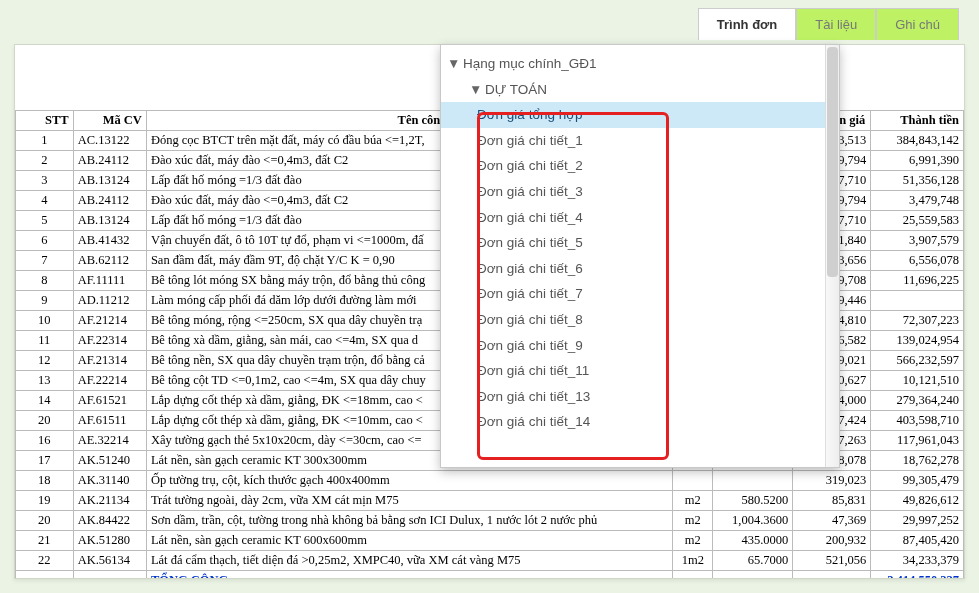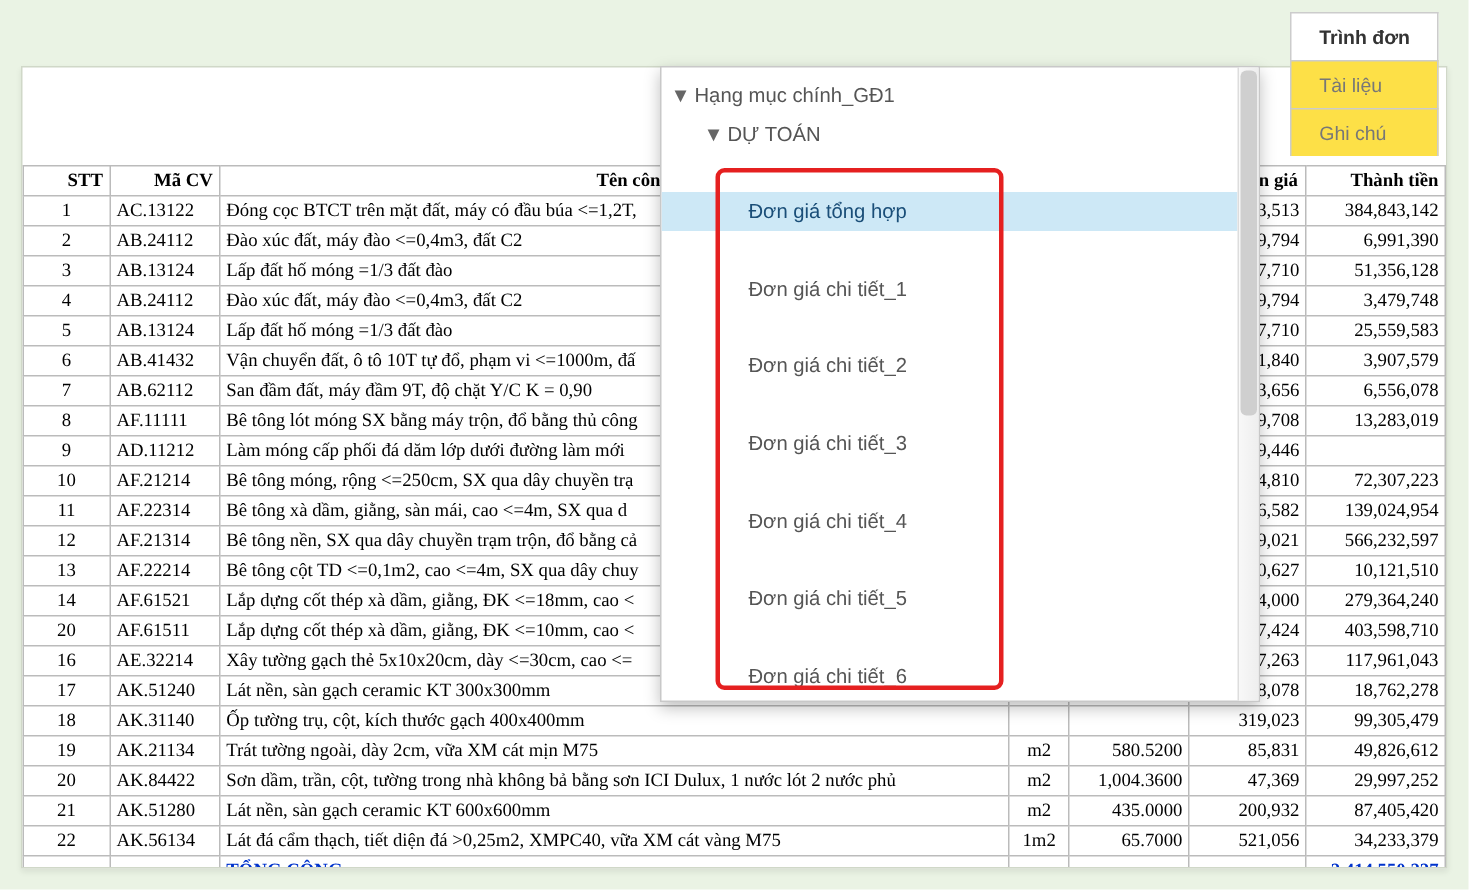--- a/index.html
+++ b/index.html
@@ -12,27 +12,26 @@
     overflow: hidden;
     position: relative;
   }
   .tabs {
     position: absolute;
     top: 8px;
     right: 20px;
     display: flex;
     gap: 0;
     z-index: 5;
-    flex-direction: column;
   }
   .tab {
     padding: 8px 18px;
     border: 1px solid #ccc;
     border-bottom: none;
-    background: #fde047;
+    background: #bef264;
     color: #777;
     cursor: pointer;
     font-size: 13px;
   }
   .tab.active { background: #fff; color: #333; font-weight: bold; }
   .sheet {
     position: absolute;
     top: 44px;
     left: 14px;
     right: 14px;
@@ -103,21 +102,21 @@
   }
   .dd-row {
     display: flex;
     align-items: center;
     padding: 2px 6px;
     line-height: 1.6;
     cursor: pointer;
   }
   .dd-row.selected { background: #cde8f6; color: #1a4e78; font-weight: 500;}
   .dd-indent-1 { padding-left: 28px; }
-  .dd-indent-2 { padding-left: 58px; margin-top: 26px; }
+  .dd-indent-2 { padding-left: 36px; }
   .dd-arrow {
     display:inline-block; width:12px; text-align:center; color:#666; margin-right:4px;
   }
   .red-box {
     position: absolute;
     border: 3px solid #e52020;
     border-radius: 6px;
     pointer-events: none;
     z-index: 30;
   }
@@ -224,21 +223,21 @@
           <td class="num">853,656</td>
           <td class="num">6,556,078</td>
         </tr>
         <tr>
           <td class="ctr">8</td>
           <td>AF.11111</td>
           <td>Bê tông lót móng SX bằng máy trộn, đổ bằng thủ công</td>
           <td class="ctr"></td>
           <td class="num"></td>
           <td class="num">1,139,708</td>
-          <td class="num">13,283,019</td>
+          <td class="num">11,696,225</td>
         </tr>
         <tr>
           <td class="ctr">9</td>
           <td>AD.11212</td>
           <td>Làm móng cấp phối đá dăm lớp dưới đường làm mới</td>
           <td class="ctr"></td>
           <td class="num"></td>
           <td class="num">43,159,446</td>
           <td class="num"></td>
         </tr>
@@ -384,21 +383,23 @@
     </div>
     <div id="dd-items">
         <div class="dd-row dd-indent-2 selected">Đơn giá tổng hợp</div>
         <div class="dd-row dd-indent-2">Đơn giá chi tiết_1</div>
         <div class="dd-row dd-indent-2">Đơn giá chi tiết_2</div>
         <div class="dd-row dd-indent-2">Đơn giá chi tiết_3</div>
         <div class="dd-row dd-indent-2">Đơn giá chi tiết_4</div>
         <div class="dd-row dd-indent-2">Đơn giá chi tiết_5</div>
         <div class="dd-row dd-indent-2">Đơn giá chi tiết_6</div>
         <div class="dd-row dd-indent-2">Đơn giá chi tiết_7</div>
+        <div class="dd-row dd-indent-2">Đơn giá chi tiết_8</div>
         <div class="dd-row dd-indent-2">Đơn giá chi tiết_9</div>
+        <div class="dd-row dd-indent-2">Đơn giá chi tiết_11</div>
         <div class="dd-row dd-indent-2">Đơn giá chi tiết_13</div>
         <div class="dd-row dd-indent-2">Đơn giá chi tiết_14</div>
       </div>
   </div>
   <div class="dd-scroll">
     <div class="dd-thumb"></div>
   </div>
 </div>
 
 <div class="red-box a"></div>

